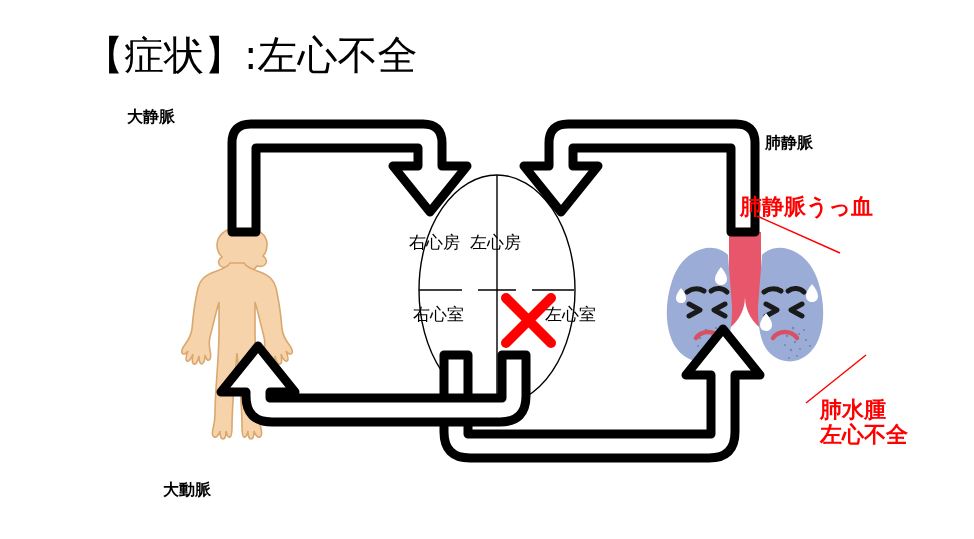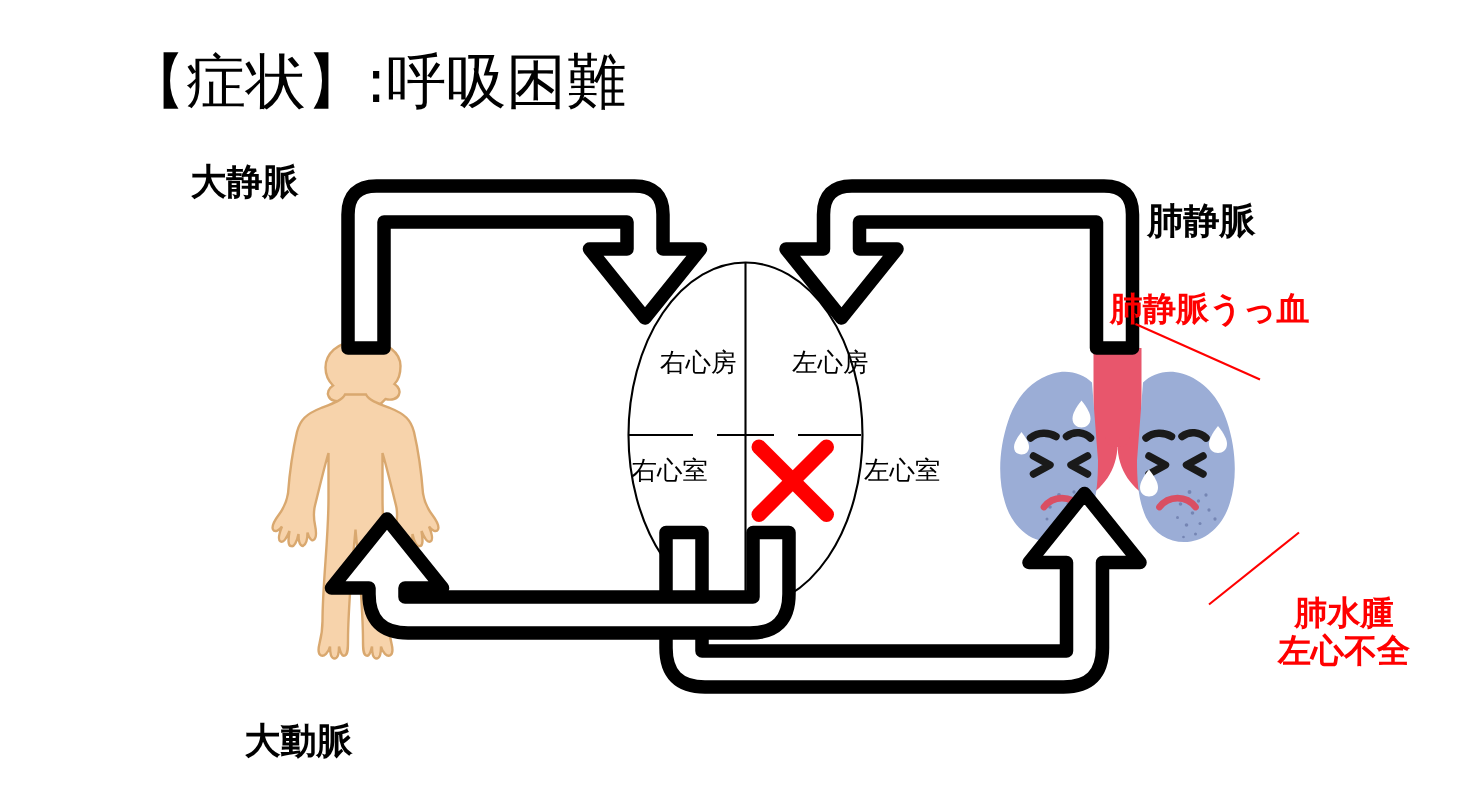--- a/index.html
+++ b/index.html
@@ -33,46 +33,45 @@
   }
   .title-text {
     left: 84px;
     top: 33px;
     font-size: 40px;
     color: #000000;
     font-weight: 400;
     letter-spacing: 0px;
   }
   .vessel-label {
-    font-size: 24px;
+    font-size: 16px;
     font-weight: bold;
     color: #000000;
   }
   .label-vena-cava   { left: 127px; top: 108px; }
   .label-aorta       { left: 163px; top: 481px; text-align: center; }
   .label-pulm-vein   { left: 765px; top: 106px; margin-top: 28px; }
   .label-pulm-artery { left: 761px; top: 482px; }
 
   .sym-label {
     font-size: 22px;
     font-weight: bold;
     color: #ff0000;
   }
   .label-congestion { left: 740px; top: 195px; }
-  .label-edema      { left: 820px; top: 398px; text-align: center; margin-left: 32px; }
+  .label-edema      { left: 820px; top: 398px; text-align: left; }
 
   .chamber-label {
     font-size: 17px;
     color: #000000;
     font-weight: 400;
-    margin-left: 31px;
   }
   .ch-ra { left: 409px; top: 233px; }
-  .ch-la { left: 497px; top: 233px; }
-  .ch-rv { left: 390px; top: 305px; }
+  .ch-la { left: 470px; top: 233px; }
+  .ch-rv { left: 413px; top: 305px; }
   .ch-lv { left: 497px; top: 305px; padding-left: 48px; }
 </style>
 </head>
 <body>
 
 <div id="stage">
 
   <svg id="diagram-svg" viewBox="0 0 974 539" xmlns="http://www.w3.org/2000/svg">
 
     <g>
@@ -271,21 +270,21 @@
 
     <g>
       <line x1="506" y1="298" x2="551" y2="343" stroke="#ff0000" stroke-width="10" stroke-linecap="round"></line>
       <line x1="551" y1="298" x2="506" y2="343" stroke="#ff0000" stroke-width="10" stroke-linecap="round"></line>
     </g>
 
     <line x1="757" y1="216" x2="840" y2="253" stroke="#ff0000" stroke-width="1.4"></line>
     <line x1="806" y1="403" x2="866" y2="355" stroke="#ff0000" stroke-width="1.4"></line>
   </svg>
 
-  <div class="lbl title-text">【症状】:呼吸困難</div>
+  <div class="lbl title-text">【症状】:左心不全</div>
 
   <div class="lbl vessel-label label-vena-cava">大静脈</div>
   <div class="lbl vessel-label label-aorta">大動脈</div>
   <div class="lbl vessel-label label-pulm-vein">肺静脈</div>
 
   <div class="lbl sym-label label-congestion">肺静脈うっ血</div>
 
   <div class="lbl sym-label label-edema"><span>肺水腫</span><br><span>左心不全</span></div>
 
   <div class="lbl chamber-label ch-ra">右心房</div>

